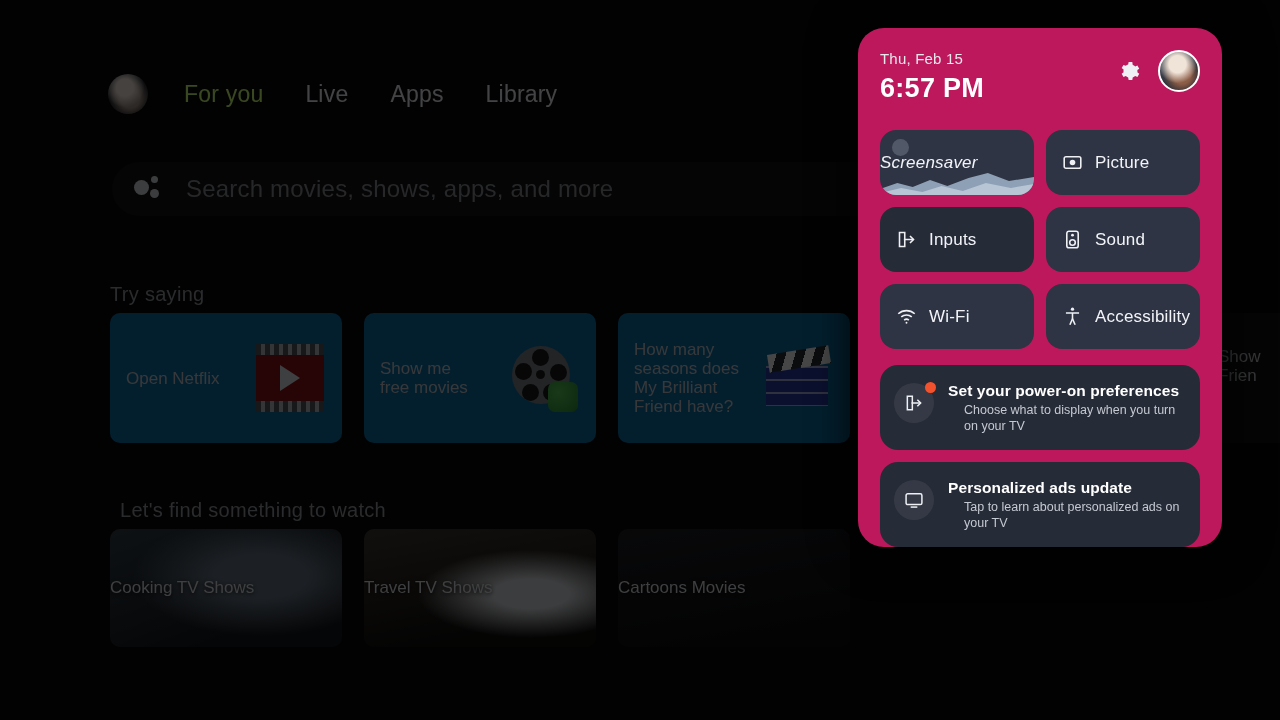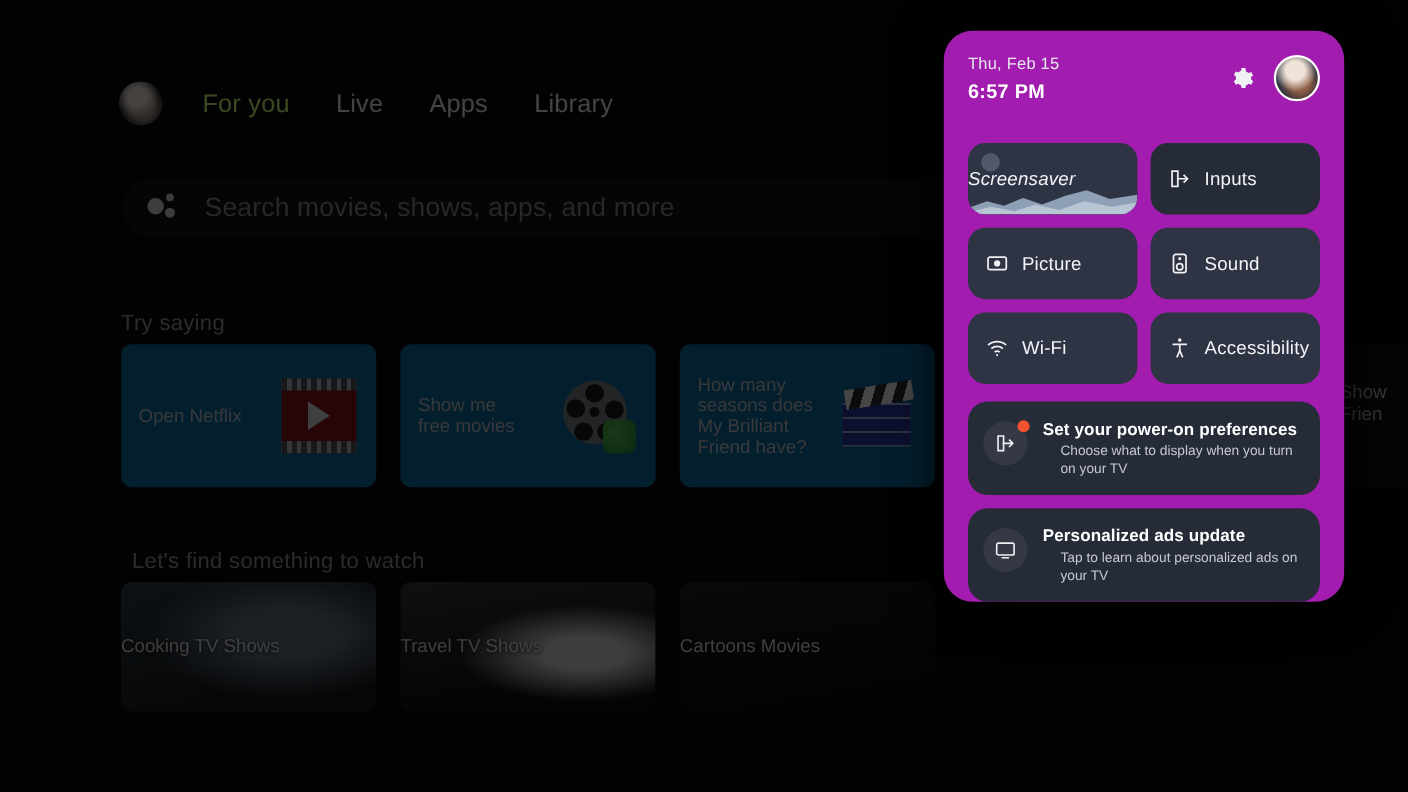--- a/index.html
+++ b/index.html
@@ -158,29 +158,29 @@
     width: 72px; height: 130px; border-radius: 10px 0 0 10px;
     background: #121215; padding: 34px 0 0 10px;
   }
   .edge-card .label { font-size: 17px; color: #b9bcc1; line-height: 19px; white-space: pre-line; }
 
   
   #panel {
     position: absolute; left: 858px; top: 28px;
     width: 364px; height: 519px;
     border-radius: 26px;
-    background: #a21caf;
+    background: #be185d;
     box-shadow: 0 0 38px 10px rgba(0,0,0,.75);
     padding: 22px 22px 0 22px;
     overflow: hidden;
   }
 
   .panel-head { position: relative; height: 74px; }
   .qs-date { font-size: 15px; color: #e6e8ec; letter-spacing: .2px; }
-  .qs-time { font-size: 18px; font-weight: bold; color: #ffffff; margin-top: 6px; letter-spacing: .3px; }
+  .qs-time { font-size: 27px; font-weight: bold; color: #ffffff; margin-top: 6px; letter-spacing: .3px; }
   .head-actions { position: absolute; right: 0; top: 0; display: flex; align-items: center; gap: 16px; }
   .gear-btn { width: 26px; height: 26px; display: flex; align-items: center; justify-content: center; }
   .gear-btn svg { width: 23px; height: 23px; fill: #eef0f4; }
   .qs-avatar {
     width: 42px; height: 42px; border-radius: 50%;
     border: 2.5px solid #ffffff;
     background:
       radial-gradient(circle at 46% 32%, #f0e3d7 0 26%, rgba(240,227,215,0) 58%),
       radial-gradient(circle at 58% 62%, #8b5c46 0 26%, rgba(139,92,70,0) 58%),
       linear-gradient(150deg, #4a4f5c, #1a1d26);
@@ -334,35 +334,35 @@
 
       <div class="tile screensaver">
         <span class="moon"></span>
         <svg class="hills" viewBox="0 0 160 26" preserveAspectRatio="none" style="width:100%;height:26px;stroke:none">
           <path d="M0 20 L18 14 L34 18 L52 11 L70 17 L92 9 L112 4 L134 12 L160 8 L160 26 L0 26 Z" fill="#9fb4c9" opacity="0.85"></path>
           <path d="M0 24 L22 19 L44 23 L64 17 L86 22 L110 14 L136 19 L160 15 L160 26 L0 26 Z" fill="#d8e4ee" opacity="0.55"></path>
         </svg>
         <span class="tlabel">Screensaver</span>
       </div>
 
+      <div class="tile">
+        <svg viewBox="0 0 24 24">
+          <rect x="2.5" y="5.5" width="19" height="13" rx="2"></rect>
+          <circle cx="12" cy="12" r="3.2" fill="#eef0f4" stroke="none"></circle>
+        </svg>
+        <span class="tlabel">Picture</span>
+      </div>
+
       <div class="tile dim">
         <svg viewBox="0 0 24 24">
           <path d="M4 4h6v16H4z"></path>
             <path d="M9 12h11"></path>
             <path d="M16 8l4 4-4 4"></path>
         </svg>
         <span class="tlabel">Inputs</span>
-      </div>
-
-      <div class="tile">
-        <svg viewBox="0 0 24 24">
-          <rect x="2.5" y="5.5" width="19" height="13" rx="2"></rect>
-          <circle cx="12" cy="12" r="3.2" fill="#eef0f4" stroke="none"></circle>
-        </svg>
-        <span class="tlabel">Picture</span>
       </div>
 
       <div class="tile">
         <svg viewBox="0 0 24 24">
           <rect x="5.5" y="2.5" width="13" height="19" rx="2.5"></rect>
           <circle cx="12" cy="7" r="1.6" fill="#eef0f4" stroke="none"></circle>
           <circle cx="12" cy="15.4" r="3.2"></circle>
         </svg>
         <span class="tlabel">Sound</span>
       </div>

